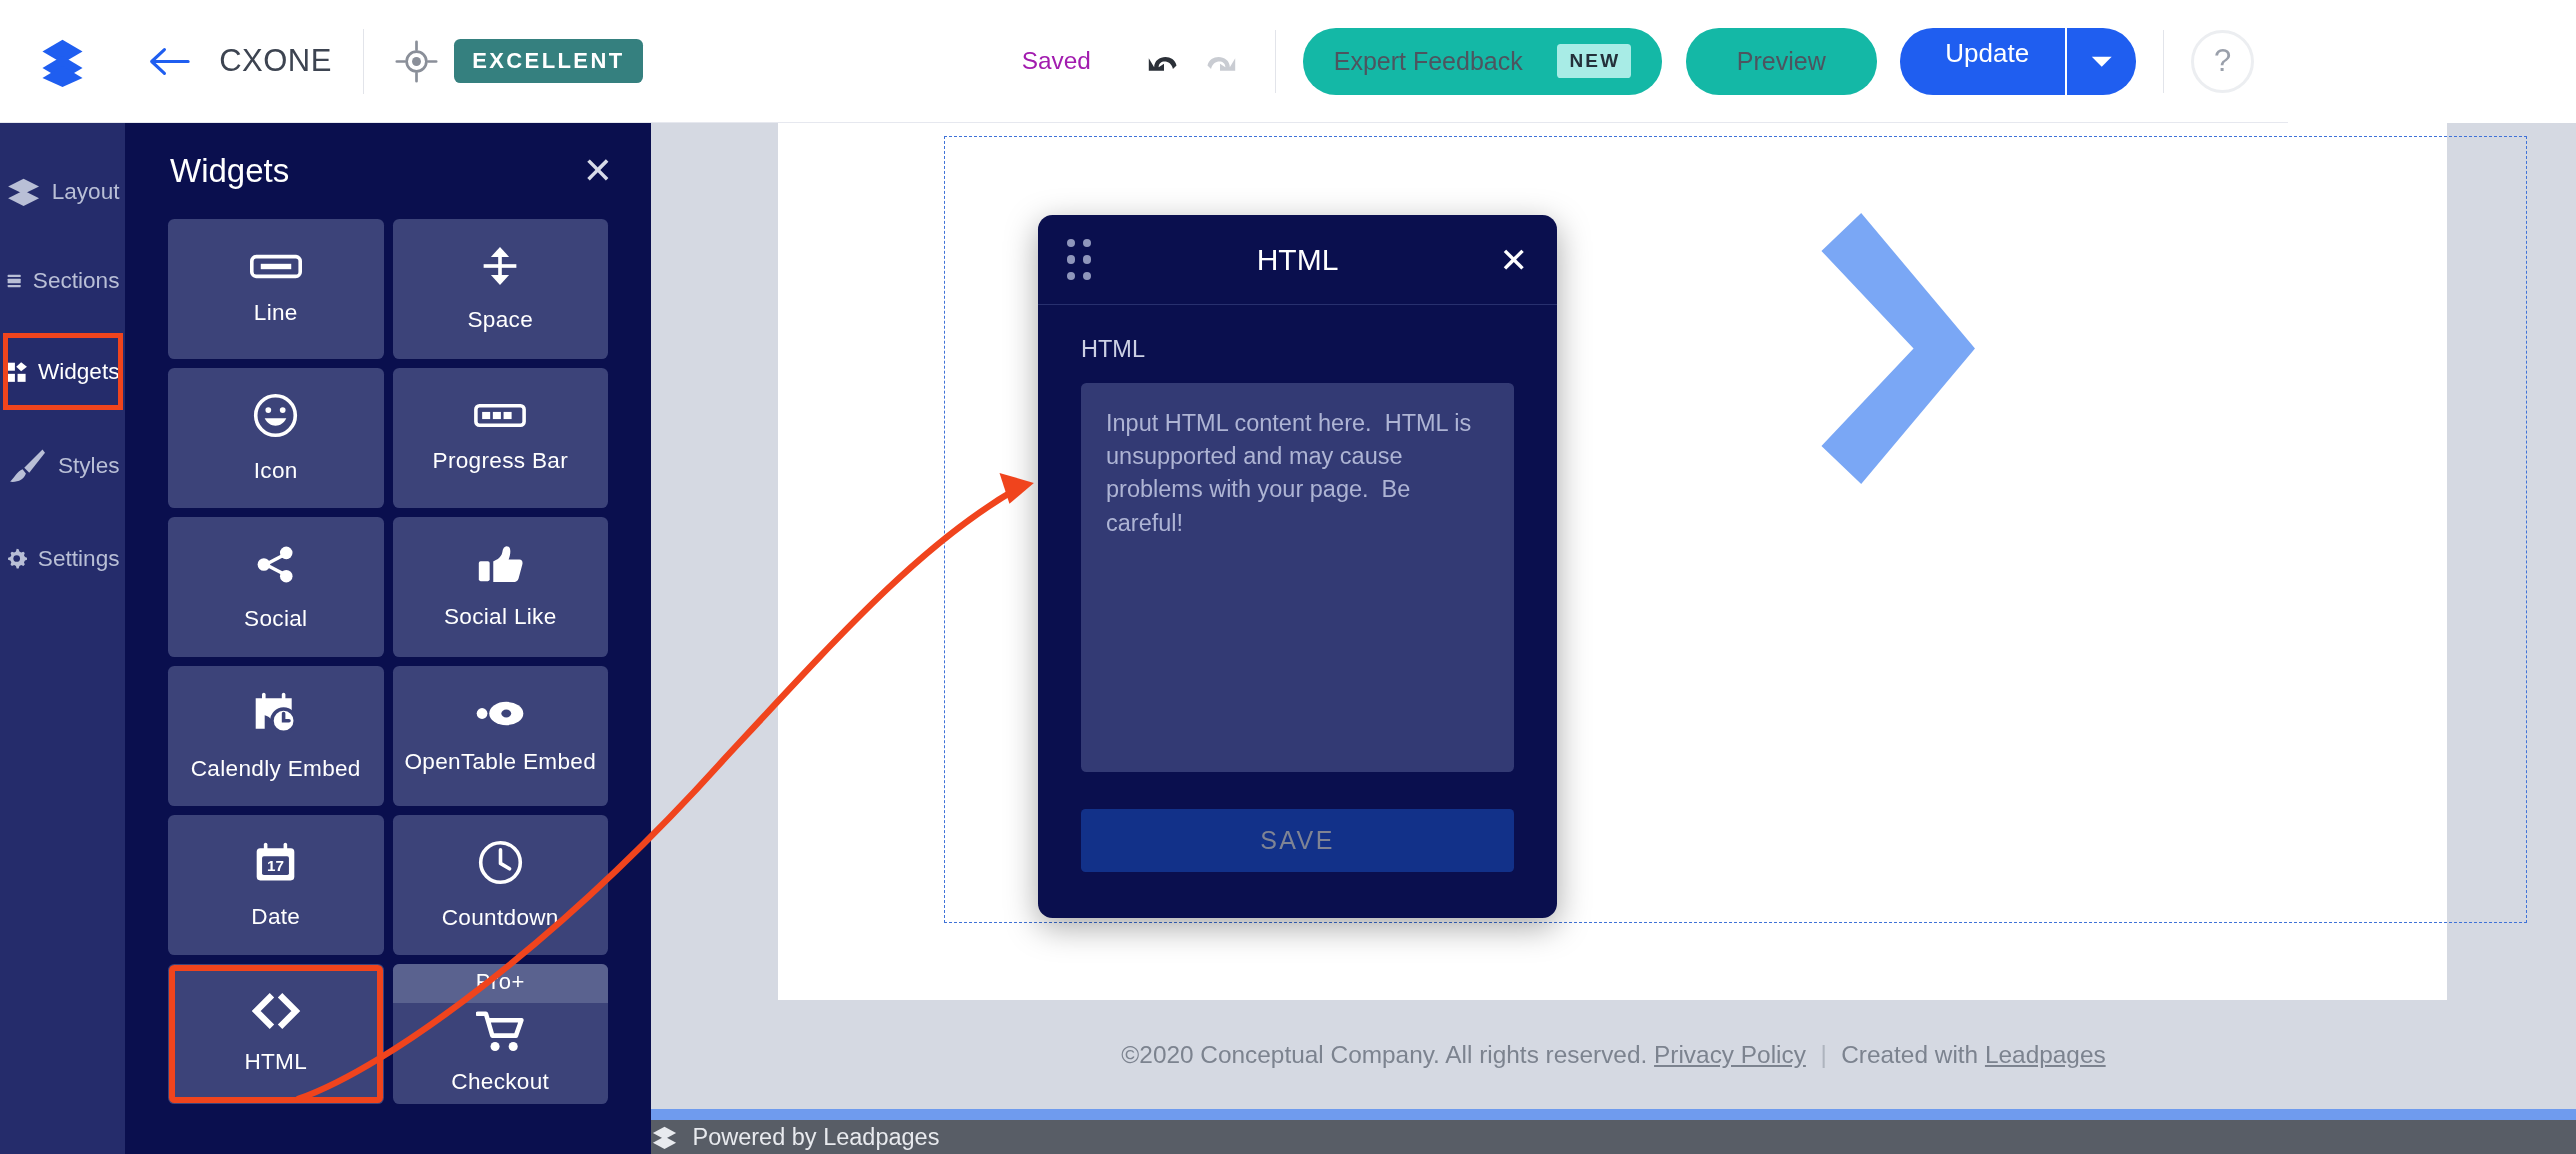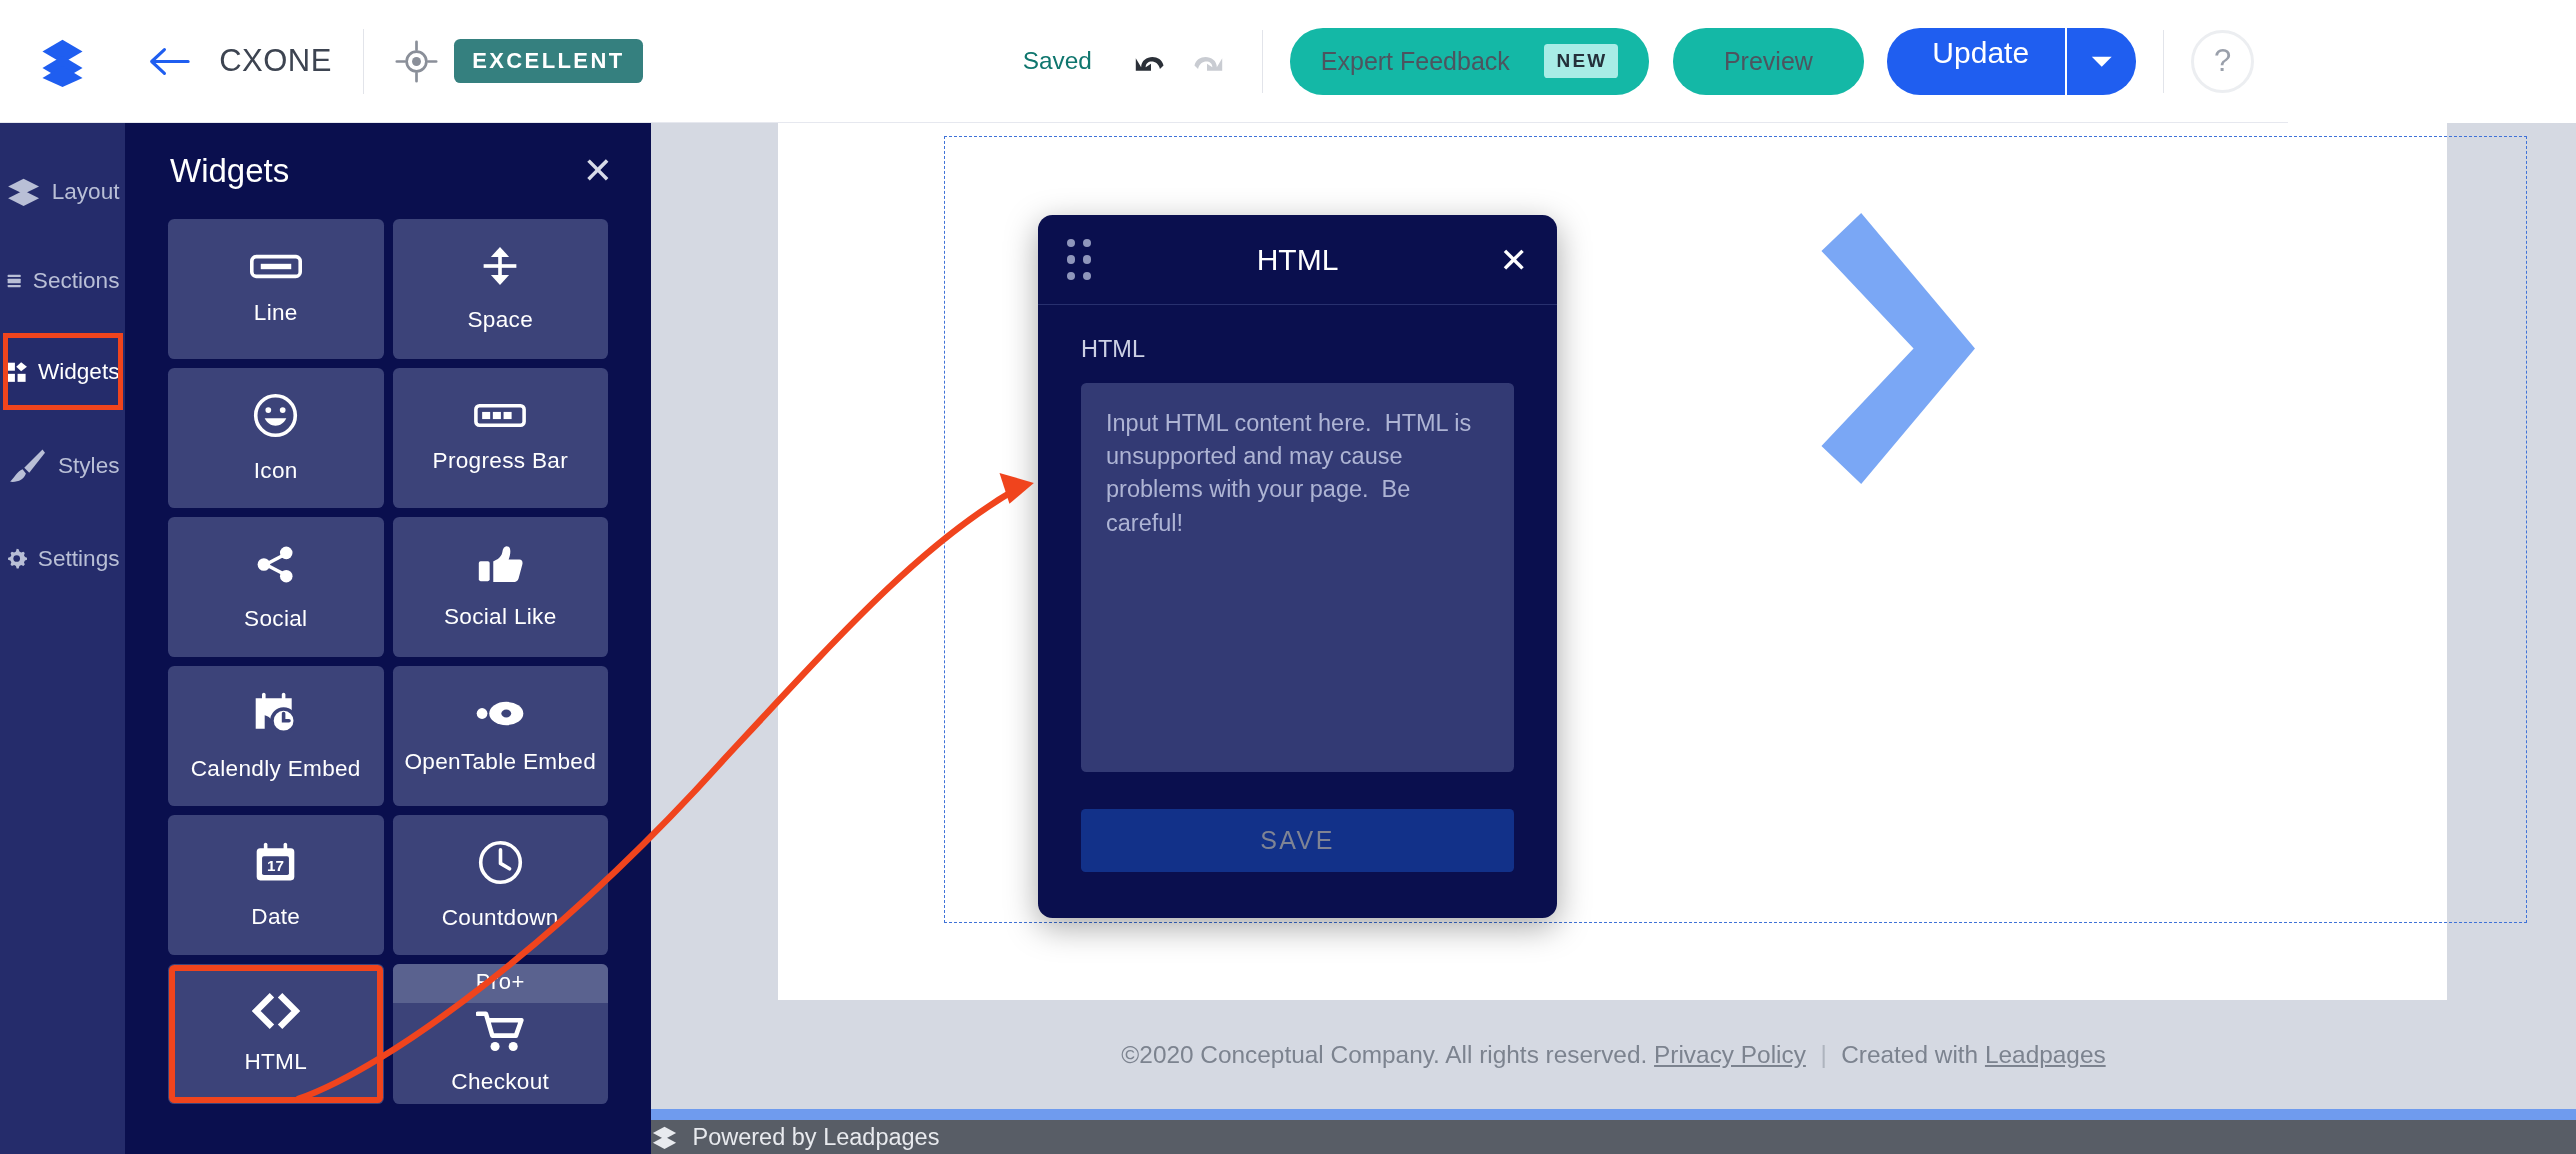--- a/index.html
+++ b/index.html
@@ -24,36 +24,36 @@
     font-size: 31px; color: #3d4451; letter-spacing: 0.5px;
     margin-left: 7.2px; white-space: nowrap;
   }
   .vdiv { width: 0.9px; height: 65px; background: #e2e4ea; margin: 0 31px; }
   .score-group { display: flex; align-items: center; gap: 16.3px; }
   .badge-excellent {
     background: #35807f; color: #fff; font-size: 22px; font-weight: bold;
     letter-spacing: 2.4px; padding: 8.1px 18px 9px; border-radius: 6.3px;
   }
   .spacer { flex: 1 1 auto; }
-  .saved-text { font-size: 24.4px; color: #0f766e; margin-right: 31px; }
+  .saved-text { font-size: 24.4px; color: #a21caf; margin-right: 45px; }
   .icon-btn { width: 56px; height: 56px; display: flex; align-items: center; justify-content: center; cursor: pointer; }
   .vdiv2 { width: 0.9px; height: 63px; background: #e2e4ea; margin: 0 27px; }
   .pill {
     height: 67px; border-radius: 33px; background: #14b8a6;
     display: flex; align-items: center; padding: 0 31px; gap: 34px; cursor: pointer;
   }
   .pill-label { font-size: 25px; color: #4d545f; white-space: nowrap; }
   .badge-new {
     background: #a8ece6; color: #24303a; font-size: 19px; font-weight: bold;
     letter-spacing: 2.2px; padding: 6.3px 11px 6.3px 12.7px; border-radius: 3.6px;
   }
   .pill-preview { margin-left: 23.5px; padding: 0 51px; }
   .btn-update-group { display: flex; margin-left: 23.5px; cursor: pointer; }
   .btn-update {
-    background: #1f5ef0; color: #fff; font-size: 30px;
+    background: #1f5ef0; color: #fff; font-size: 26px;
     height: 67px; border-radius: 33px 0 0 33px;
     display: flex; align-items: center; padding: 0 36px 16px 45px;
   }
   .btn-update-caret {
     background: #1f5ef0; width: 71px; height: 67px; border-radius: 0 33px 33px 0;
     display: flex; align-items: center; justify-content: center;
     border-left: 2.7px solid #ffffff;
   }
   .help-circle {
     width: 63px; height: 63px; border-radius: 50%; border: 3.6px solid #eceef1;

